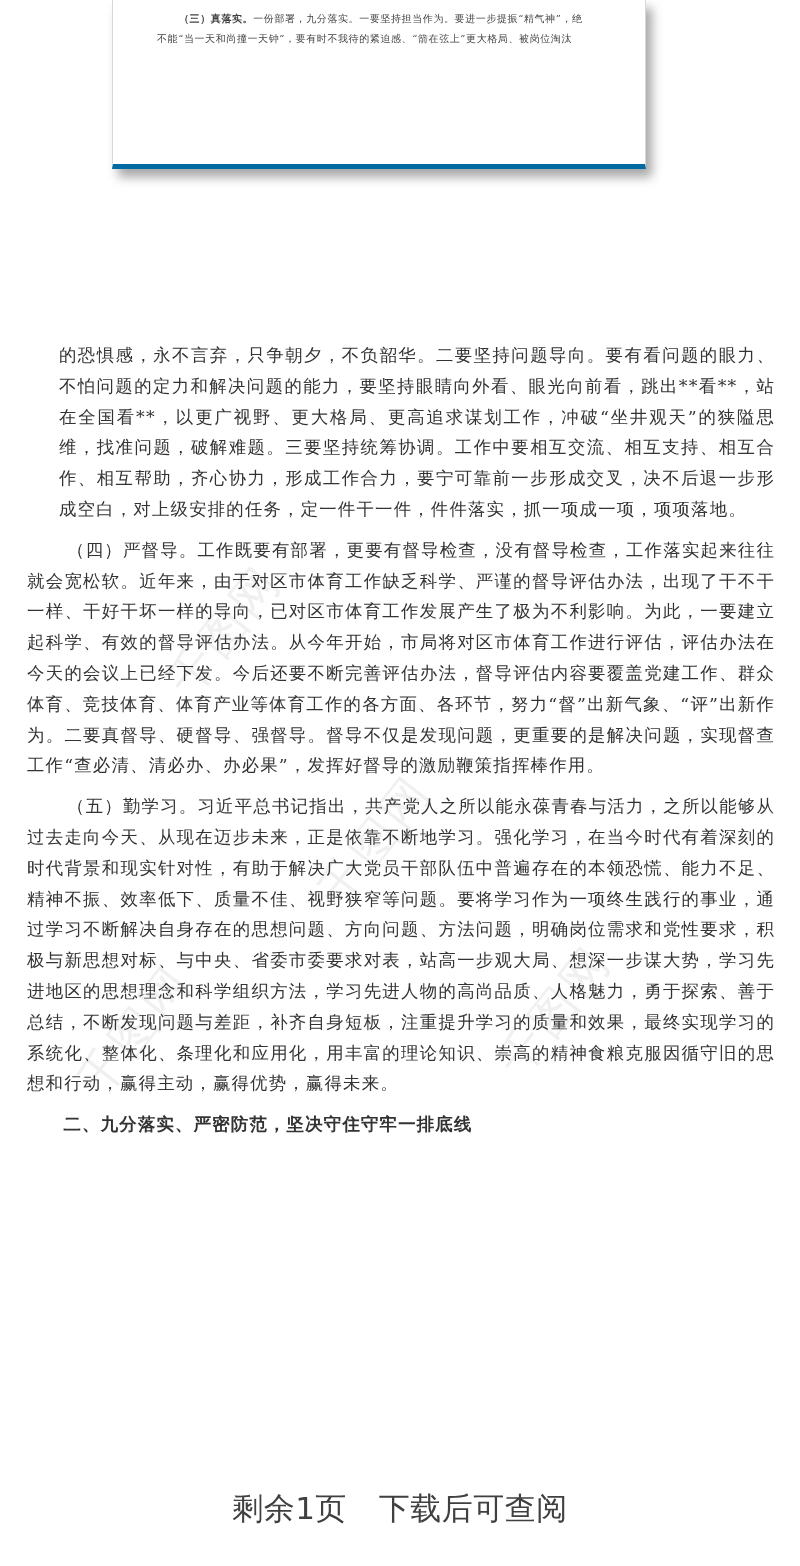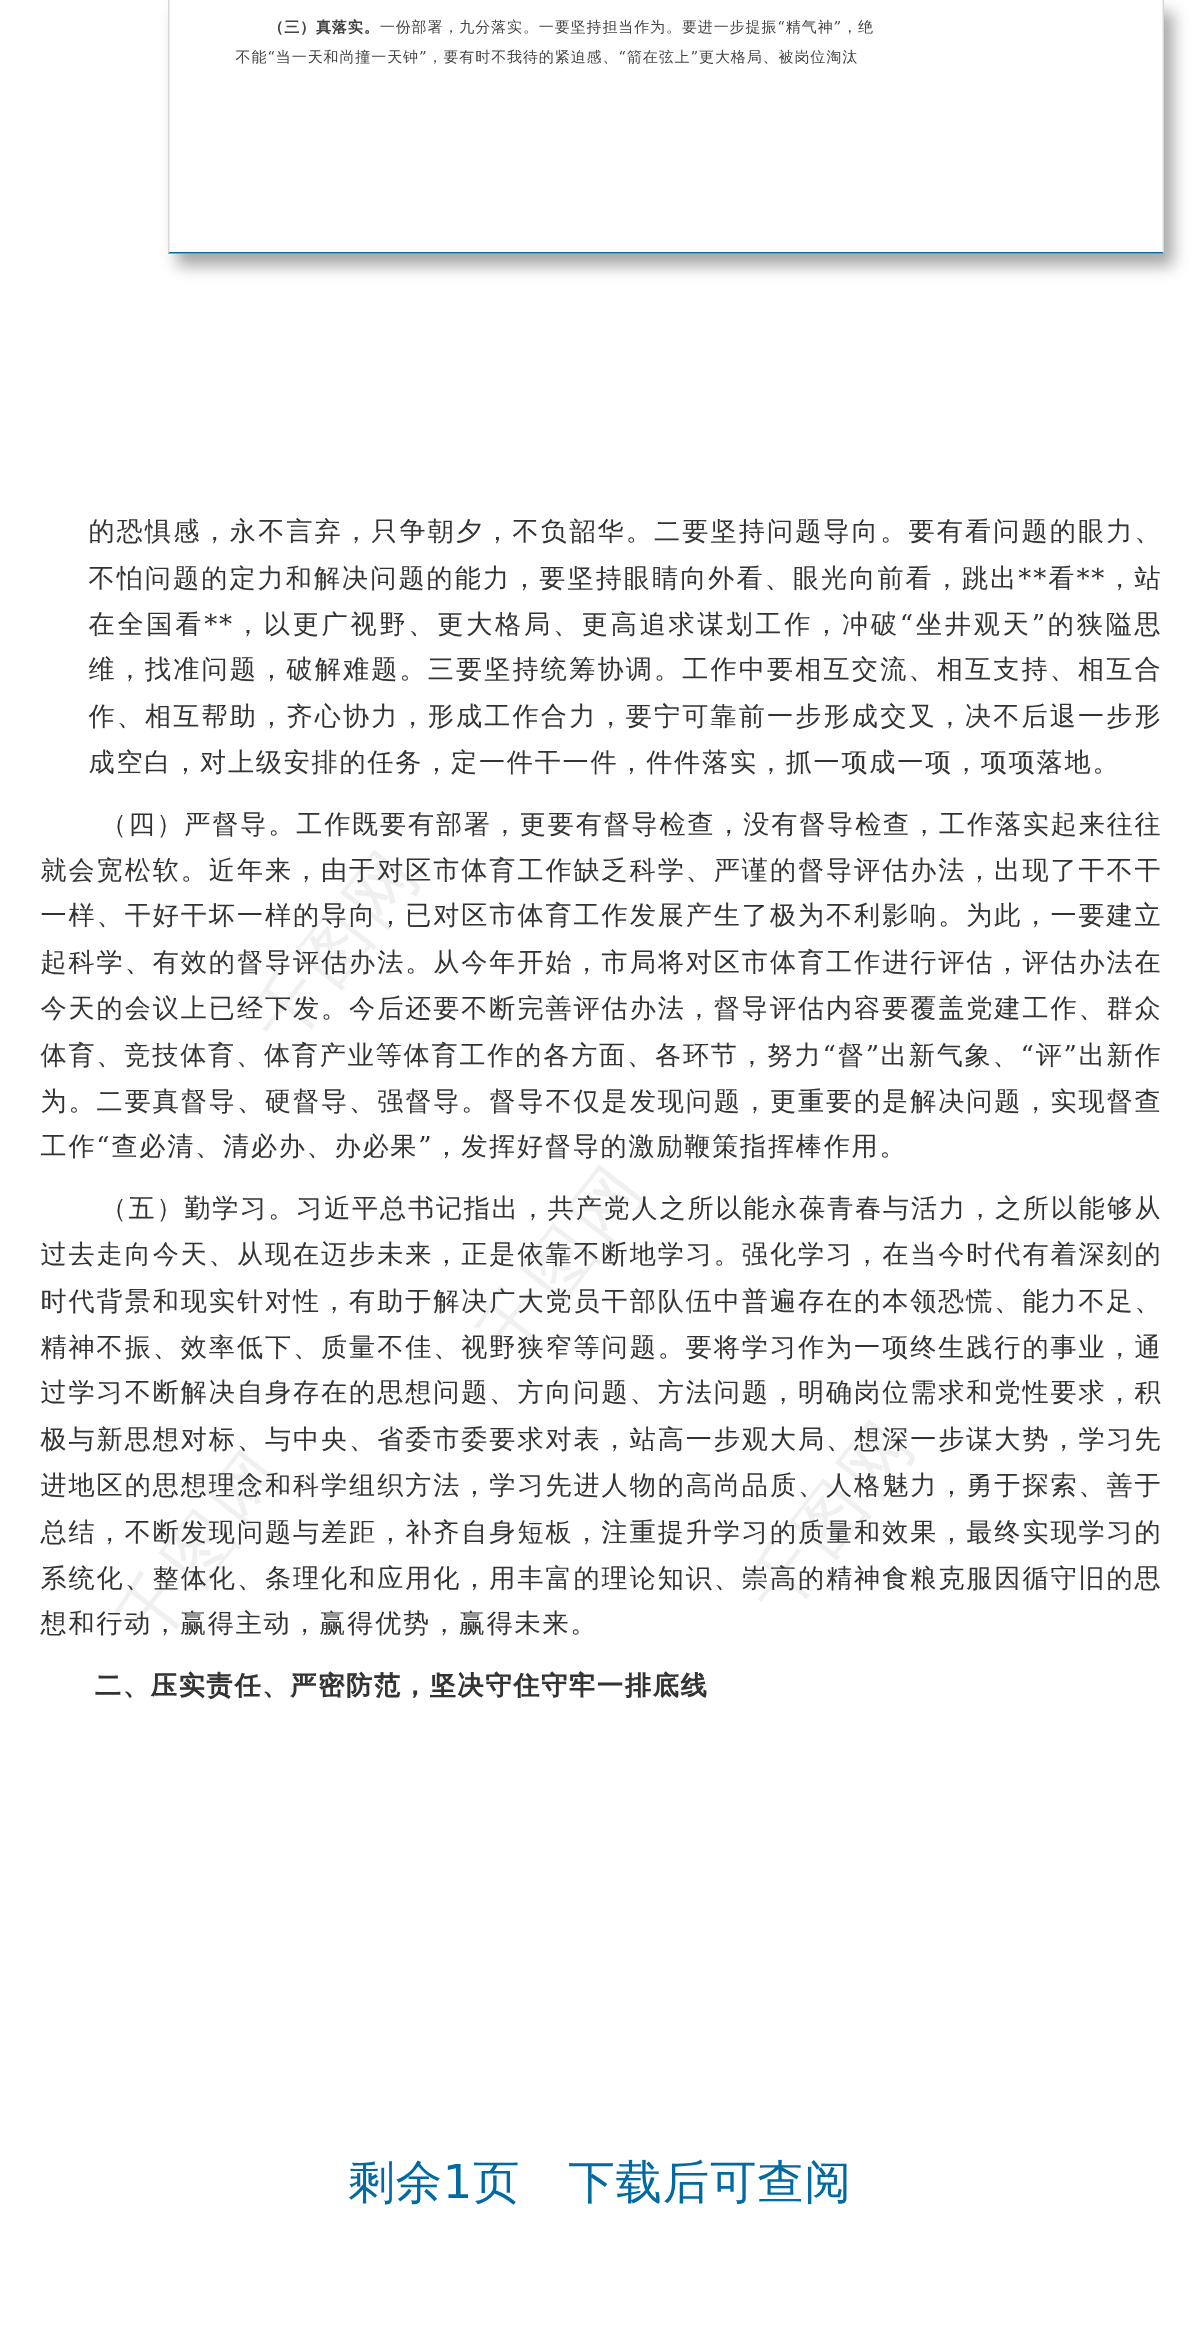--- a/index.html
+++ b/index.html
@@ -13,26 +13,26 @@
       position: relative;
       overflow: hidden;
       font-family: "DejaVu Serif", "Liberation Serif", serif;
       color: #333333;
     }
     
     .page-card {
       position: absolute;
       left: 112px;
       top: 0;
-      width: 664px;
+      width: 534px;
       height: 169px;
       background: #ffffff;
       border-left: 1px solid #d8d8d8;
       border-right: 1px solid #d8d8d8;
-      border-bottom: 1px solid #0369a1;
+      border-bottom: 5px solid #0369a1;
       box-shadow: 6px 8px 10px rgba(0,0,0,0.35);
       box-sizing: border-box;
     }
     .page-card .card-text {
       position: absolute;
       left: 44px;
       top: 9px;
       width: 490px;
       font-size: 10px;
       line-height: 20px;
@@ -84,25 +84,25 @@
       pointer-events: none;
       letter-spacing: 4px;
       white-space: nowrap;
     }
 
     
     .remaining {
       position: absolute;
       left: 0;
       width: 800px;
-      top: 1434px;
+      top: 1488px;
       text-align: center;
       font-family: "DejaVu Sans", "Liberation Sans", sans-serif;
       font-size: 31px;
-      color: #0369a1;
+      color: #404040;
       letter-spacing: 0.5px;
     }
     .remaining span + span { margin-left: 32px; }
   </style>
 </head>
 <body>
 
 <div class="page-card">
   <div class="card-text">
     <p><b>（三）真落实。</b><span>一份部署，九分落实。一要坚持担当作为。要进一步提振“精气神”，绝</span></p>
@@ -115,20 +115,20 @@
 <div class="watermark" style="left:60px; top:1000px;">千图网</div>
 <div class="watermark" style="left:480px; top:980px;">千图网</div>
 
 <div class="doc">
   <p id="p-continued" class="flush">的恐惧感，永不言弃，只争朝夕，不负韶华。二要坚持问题导向。要有看问题的眼力、不怕问题的定力和解决问题的能力，要坚持眼睛向外看、眼光向前看，跳出**看**，站在全国看**，以更广视野、更大格局、更高追求谋划工作，冲破“坐井观天”的狭隘思维，找准问题，破解难题。三要坚持统筹协调。工作中要相互交流、相互支持、相互合作、相互帮助，齐心协力，形成工作合力，要宁可靠前一步形成交叉，决不后退一步形成空白，对上级安排的任务，定一件干一件，件件落实，抓一项成一项，项项落地。</p>
 
   <p class="indent"><span class="lead">（四）严督导。</span><span>工作既要有部署，更要有督导检查，没有督导检查，工作落实起来往往就会宽松软。近年来，由于对区市体育工作缺乏科学、严谨的督导评估办法，出现了干不干一样、干好干坏一样的导向，已对区市体育工作发展产生了极为不利影响。为此，一要建立起科学、有效的督导评估办法。从今年开始，市局将对区市体育工作进行评估，评估办法在今天的会议上已经下发。今后还要不断完善评估办法，督导评估内容要覆盖党建工作、群众体育、竞技体育、体育产业等体育工作的各方面、各环节，努力“督”出新气象、“评”出新作为。二要真督导、硬督导、强督导。督导不仅是发现问题，更重要的是解决问题，实现督查工作“查必清、清必办、办必果”，发挥好督导的激励鞭策指挥棒作用。</span></p>
 
   <p class="indent"><span class="lead">（五）勤学习。</span><span>习近平总书记指出，共产党人之所以能永葆青春与活力，之所以能够从过去走向今天、从现在迈步未来，正是依靠不断地学习。强化学习，在当今时代有着深刻的时代背景和现实针对性，有助于解决广大党员干部队伍中普遍存在的本领恐慌、能力不足、精神不振、效率低下、质量不佳、视野狭窄等问题。要将学习作为一项终生践行的事业，通过学习不断解决自身存在的思想问题、方向问题、方法问题，明确岗位需求和党性要求，积极与新思想对标、与中央、省委市委要求对表，站高一步观大局、想深一步谋大势，学习先进地区的思想理念和科学组织方法，学习先进人物的高尚品质、人格魅力，勇于探索、善于总结，不断发现问题与差距，补齐自身短板，注重提升学习的质量和效果，最终实现学习的系统化、整体化、条理化和应用化，用丰富的理论知识、崇高的精神食粮克服因循守旧的思想和行动，赢得主动，赢得优势，赢得未来。</span></p>
 
-  <h2>二、压实责任、严密防范，坚决守住守牢一排底线</h2>
+  <h2>二、九分落实、严密防范，坚决守住守牢一排底线</h2>
 
 
 </div>
 
 <div class="remaining">
   <span>剩余1页</span><span>下载后可查阅</span>
 </div>
 
 </body></html>

